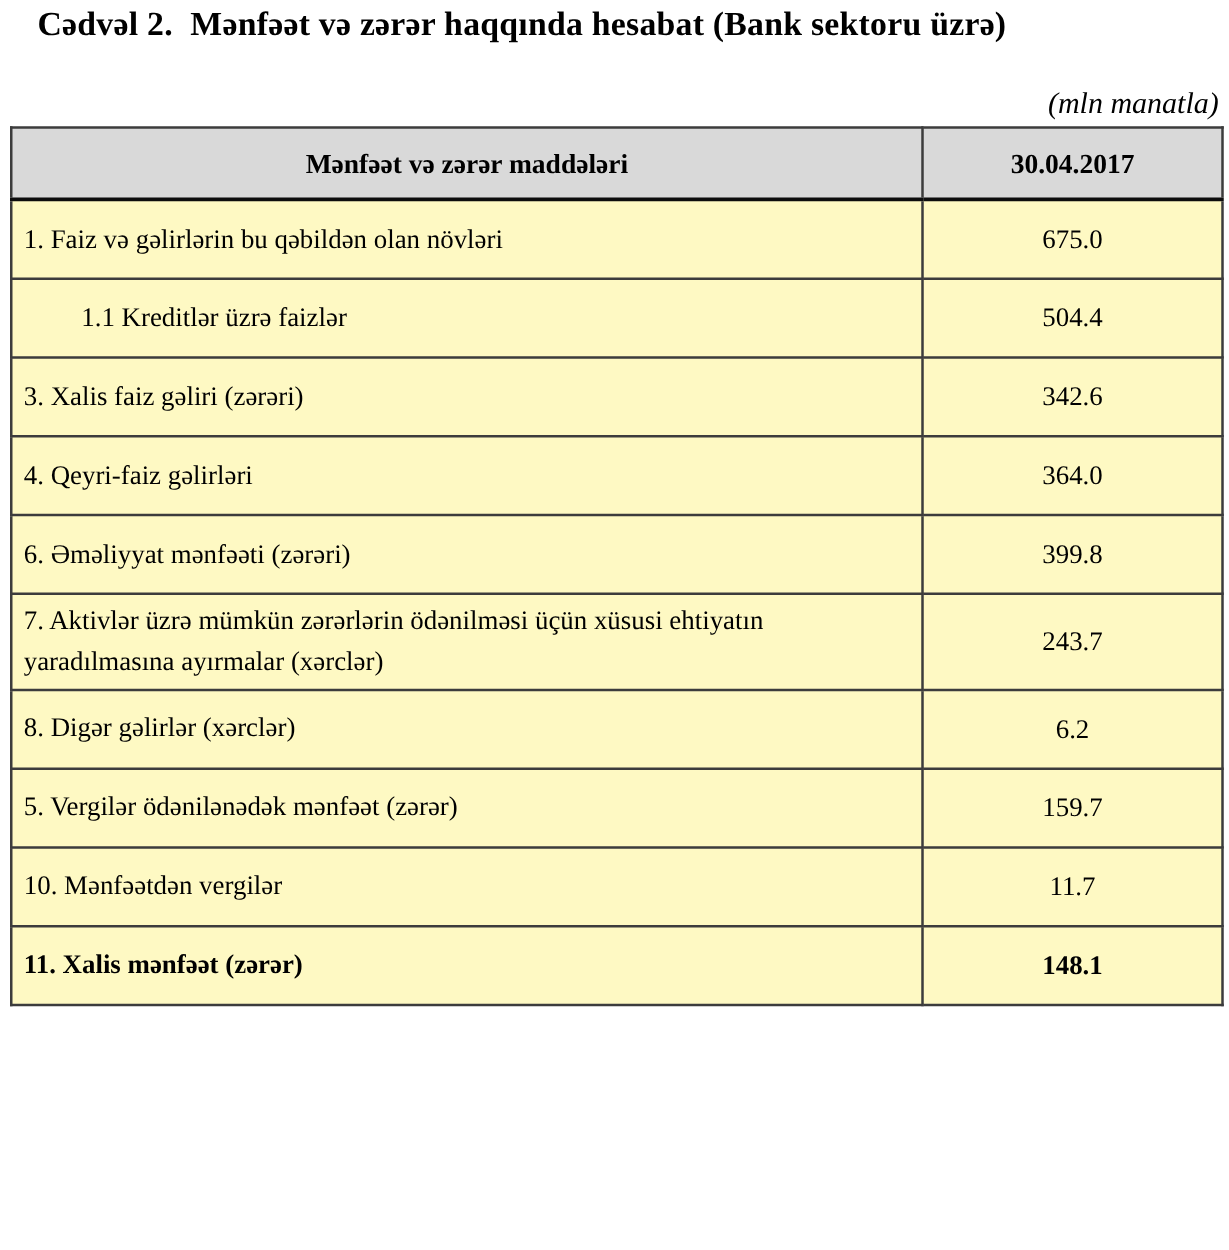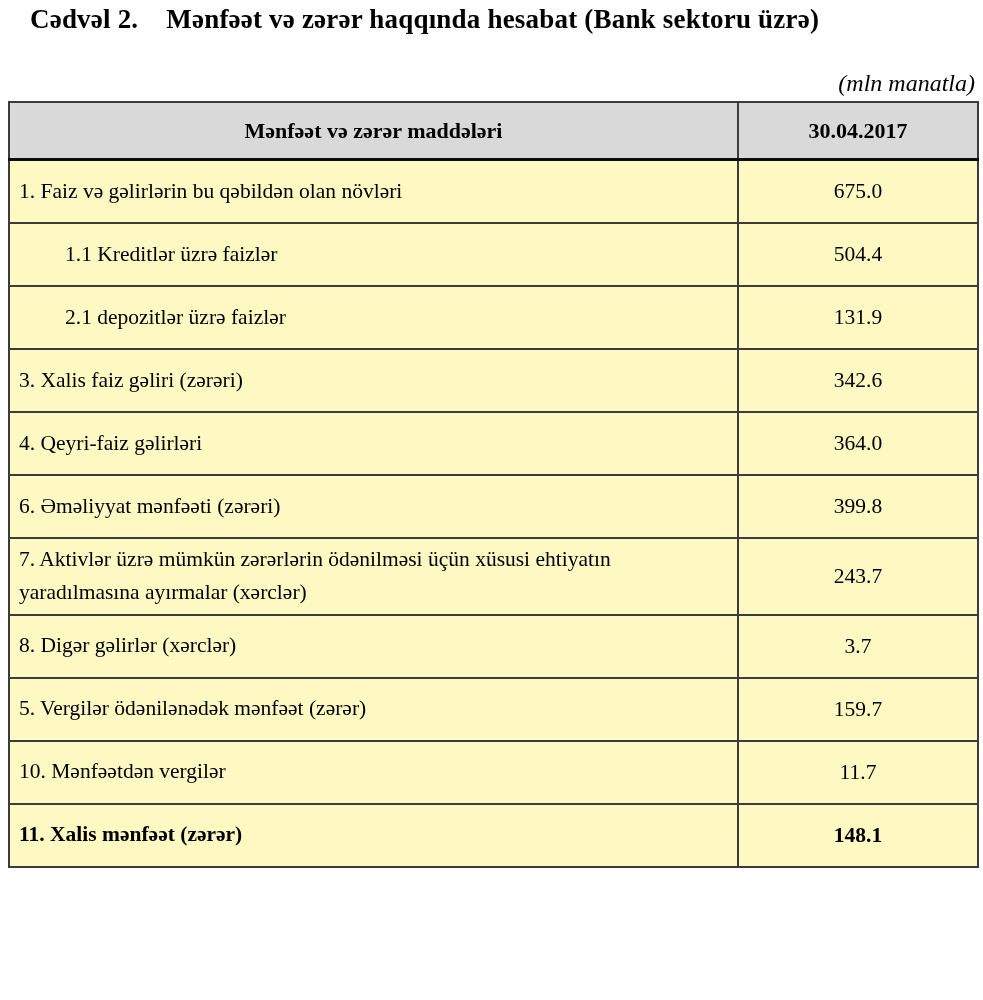--- a/index.html
+++ b/index.html
@@ -16,21 +16,21 @@
 
   .doc-title {
     position: absolute;
     top: 4px;
     left: 30px;
     font-size: 27px;
     font-weight: bold;
     letter-spacing: 0.2px;
     white-space: nowrap;
   }
-  .doc-title .title-prefix { margin-right: 28px; }
+  .doc-title .title-prefix { margin-right: 14px; }
 
   .unit-note {
     position: absolute;
     top: 70px;
     left: 8px;
     width: 969px;
     text-align: right;
     font-style: italic;
     font-size: 24px;
     padding-right: 2px;
@@ -113,43 +113,39 @@
   </thead>
   <tbody>
     <tr>
       <td class="cell-label">1. Faiz və gəlirlərin bu qəbildən olan növləri</td>
       <td class="cell-value">675.0</td>
     </tr>
     <tr class="row-indent">
       <td class="cell-label">1.1 Kreditlər üzrə faizlər</td>
       <td class="cell-value">504.4</td>
     </tr>
-    <tr class="row-indent">
-      <td class="cell-label">2.1 depozitlər üzrə faizlər</td>
-      <td class="cell-value">131.9</td>
-    </tr>
     <tr>
       <td class="cell-label">3. Xalis faiz gəliri (zərəri)</td>
       <td class="cell-value">342.6</td>
     </tr>
     <tr>
       <td class="cell-label">4. Qeyri-faiz gəlirləri</td>
       <td class="cell-value">364.0</td>
     </tr>
     <tr>
       <td class="cell-label">6. Əməliyyat mənfəəti (zərəri)</td>
       <td class="cell-value">399.8</td>
     </tr>
     <tr>
       <td class="cell-label">7. Aktivlər üzrə mümkün zərərlərin ödənilməsi üçün xüsusi ehtiyatın yaradılmasına ayırmalar (xərclər)</td>
       <td class="cell-value">243.7</td>
     </tr>
     <tr>
       <td class="cell-label">8. Digər gəlirlər (xərclər)</td>
-      <td class="cell-value">3.7</td>
+      <td class="cell-value">6.2</td>
     </tr>
     <tr>
       <td class="cell-label">5. Vergilər ödənilənədək mənfəət (zərər)</td>
       <td class="cell-value">159.7</td>
     </tr>
     <tr>
       <td class="cell-label">10. Mənfəətdən vergilər</td>
       <td class="cell-value">11.7</td>
     </tr>
     <tr class="row-bold">

